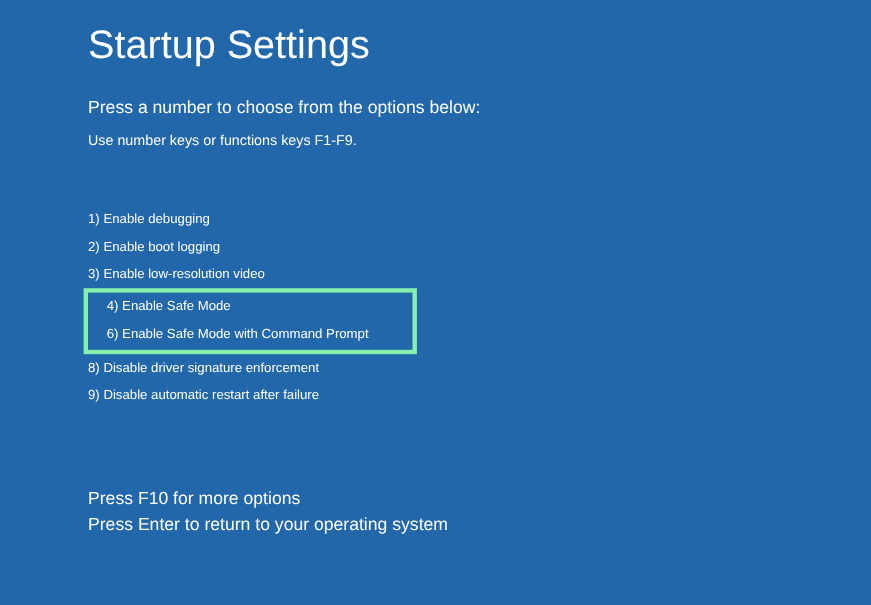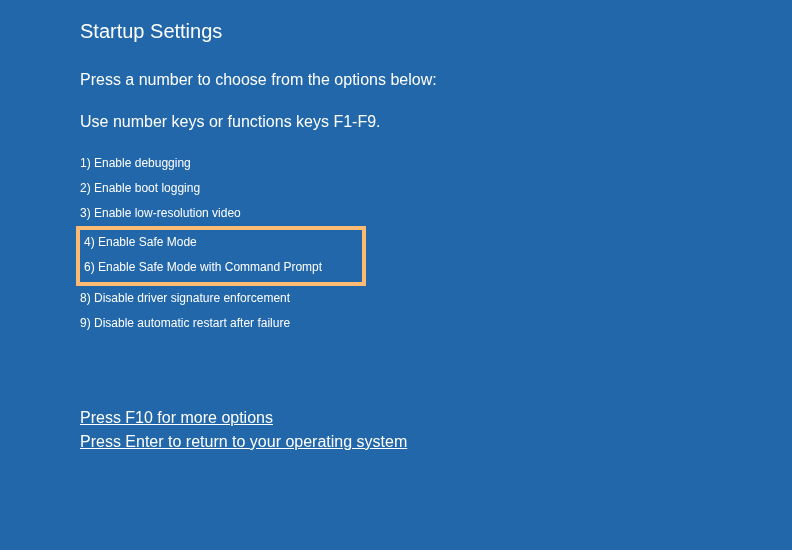--- a/index.html
+++ b/index.html
@@ -10,54 +10,53 @@
     body {
       width: 792px;
       height: 550px;
       background-color: #2167a9;
       font-family: "Segoe UI", "Segoe UI Light", Arial, sans-serif;
       color: #ffffff;
       padding: 20px 0 0 80px;
       overflow: hidden;
     }
     .title {
-      font-size: 20px;
+      font-size: 36px;
       font-weight: 300;
       margin-bottom: 28px;
     }
     .instruction {
       font-size: 16px;
       font-weight: 300;
-      margin-bottom: 24px;
+      margin-bottom: 12px;
     }
     .subinstruction {
-      font-size: 16px;
+      font-size: 13px;
       font-weight: 300;
-      margin-bottom: 20px;
+      margin-bottom: 52px;
     }
     .options {
       margin-bottom: 70px;
     }
     .option {
       font-size: 12px;
       font-weight: 300;
       line-height: 25px;
       white-space: nowrap;
     }
     .highlight-box {
-      border: 4px solid #fdba74;
+      border: 4px solid #86efac;
       display: inline-block;
-      padding: 0 40px 2px 4px;
+      padding: 0 40px 2px 17px;
       margin-left: -4px;
     }
     .footer-line {
       font-size: 16px;
       font-weight: 300;
       line-height: 24px;
-      text-decoration: underline;
     }
   </style>
 </head>
 <body>
 
 <div class="title">Startup Settings</div>
 
 <div class="instruction">Press a number to choose from the options below:</div>
 
 <div class="subinstruction">Use number keys or functions keys F1-F9.</div>

